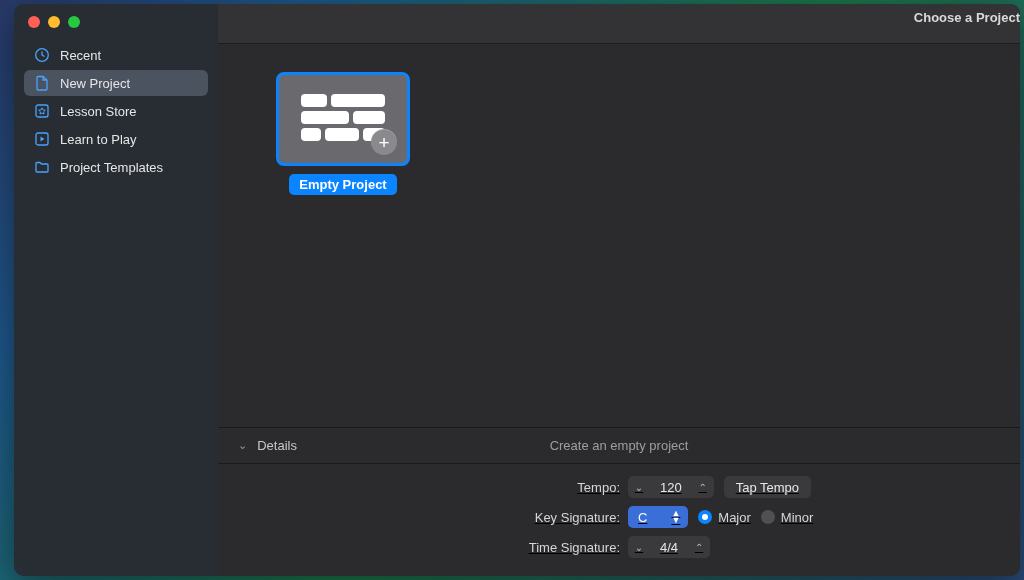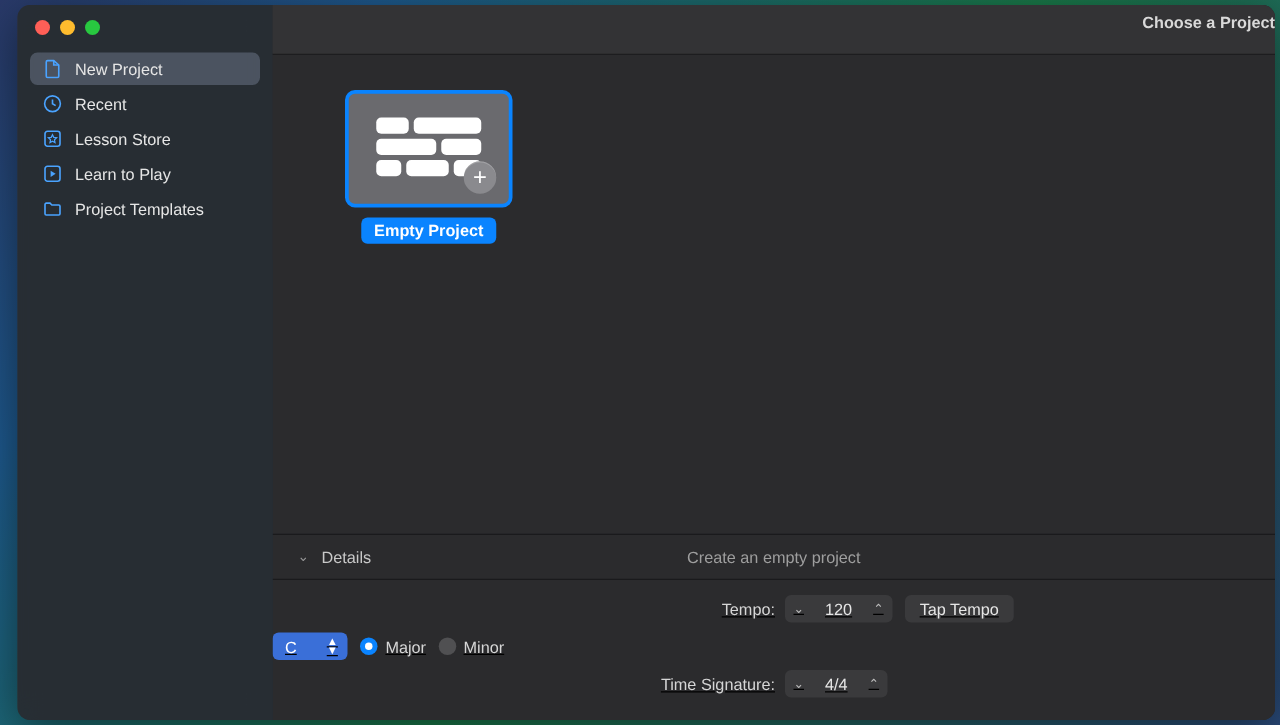--- a/index.html
+++ b/index.html
@@ -127,38 +127,38 @@
 <div class="window">
 
   <div class="sidebar">
     <div class="traffic">
       <div class="tl red"></div>
       <div class="tl yel"></div>
       <div class="tl grn"></div>
     </div>
     <div class="nav">
 
+      <div class="nav-item">
+        <span class="nav-icon">
+          <svg viewBox="0 0 16 16" fill="none" stroke="currentColor" stroke-width="1.3">
+              <circle cx="8" cy="8" r="6.3"></circle>
+              <path d="M8 4.5V8l2.5 1.5"></path>
+            </svg>
+        </span>
+        <span>Recent</span>
+      </div>
+
       <div class="nav-item sel">
         <span class="nav-icon">
           <svg viewBox="0 0 16 16" fill="none" stroke="currentColor" stroke-width="1.3">
               <path d="M4 1.5h5L13 5v9a1 1 0 0 1-1 1H4a1 1 0 0 1-1-1V2.5a1 1 0 0 1 1-1z"></path>
               <path d="M9 1.5V5h3.5"></path>
             </svg>
         </span>
         <span>New Project</span>
-      </div>
-
-      <div class="nav-item">
-        <span class="nav-icon">
-          <svg viewBox="0 0 16 16" fill="none" stroke="currentColor" stroke-width="1.3">
-              <circle cx="8" cy="8" r="6.3"></circle>
-              <path d="M8 4.5V8l2.5 1.5"></path>
-            </svg>
-        </span>
-        <span>Recent</span>
       </div>
 
       <div class="nav-item">
         <span class="nav-icon">
           <svg viewBox="0 0 16 16" fill="none" stroke="currentColor" stroke-width="1.3">
               <rect x="2" y="2" width="12" height="12" rx="2"></rect>
               <path d="M8 4.8l1 2.1 2.3.3-1.7 1.6.4 2.3L8 10l-2 1.1.4-2.3L4.7 7.2 7 6.9z" stroke-width="1"></path>
             </svg>
         </span>
         <span>Lesson Store</span>
@@ -232,20 +232,21 @@
               <span class="step-val">120</span>
               <span class="step-btn">⌃</span>
             </div>
             <div class="btn">
               <span>Tap Tempo</span>
             </div>
           </div>
         </div>
 
         <div class="row">
+          <div class="lbl">Key Signature:</div>
           <div class="ctrls">
             <div class="select">
               <span>C</span>
               <span class="sel-arrows">
                   <span>▲</span>
                   <span>▼</span>
                 </span>
             </div>
             <label class="radio">
               <span class="rdot on"></span>

